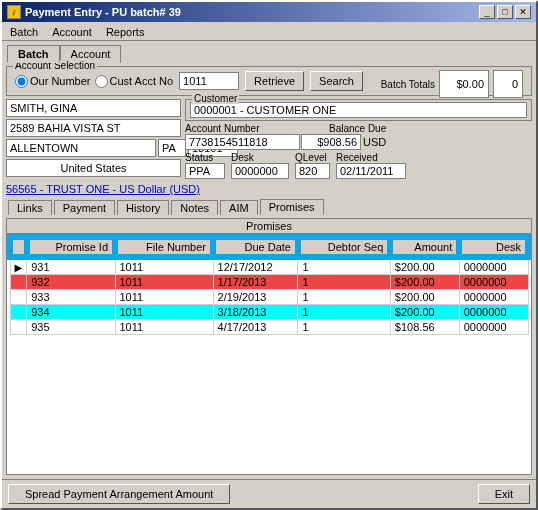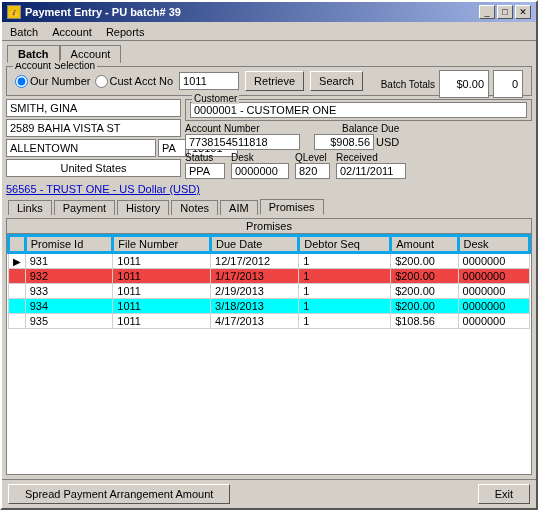--- a/index.html
+++ b/index.html
@@ -312,23 +312,23 @@
     }
 
     table {
       width: 100%;
       border-collapse: collapse;
       font-size: 11px;
     }
 
     thead th {
       background: #d4d0c8;
-      border: 3px solid #0ea5e9;
+      border: 6px solid #0ea5e9;
       padding: 1px 4px;
-      text-align: left;
+      text-align: right;
       font-weight: normal;
     }
 
     tbody tr {
       cursor: pointer;
     }
 
     tbody td {
       border: 1px solid #d0d0d0;
       padding: 1px 4px;
@@ -443,21 +443,21 @@
           <input type="text" class="zip-input" value="18101" style="">
         </div>
         <input type="text" class="country-input" value="United States" style="">
       </div>
 
       <div class="customer-info">
         <div class="customer-group">
           <span class="group-label">Customer</span>
           <input type="text" class="info-input" value="0000001 - CUSTOMER ONE" style="width: 100%;">
         </div>
-        <div style="display:flex; gap:14px; align-items:center;">
+        <div style="display:flex; gap:1px; align-items:center;">
           <div style="display:flex; flex-direction:column;">
             <span style="font-size:10px;">Account Number</span>
             <input type="text" class="info-input" value="7738154511818" style="width: 115px;">
           </div>
           <div style="display:flex; flex-direction:column; align-items:flex-end;">
             <span style="font-size:10px;">Balance Due</span>
             <div style="display:flex; align-items:center; gap:2px;">
               <input type="text" class="info-input" value="$908.56" style="width: 60px; text-align: right;">
               <span>USD</span>
             </div>

